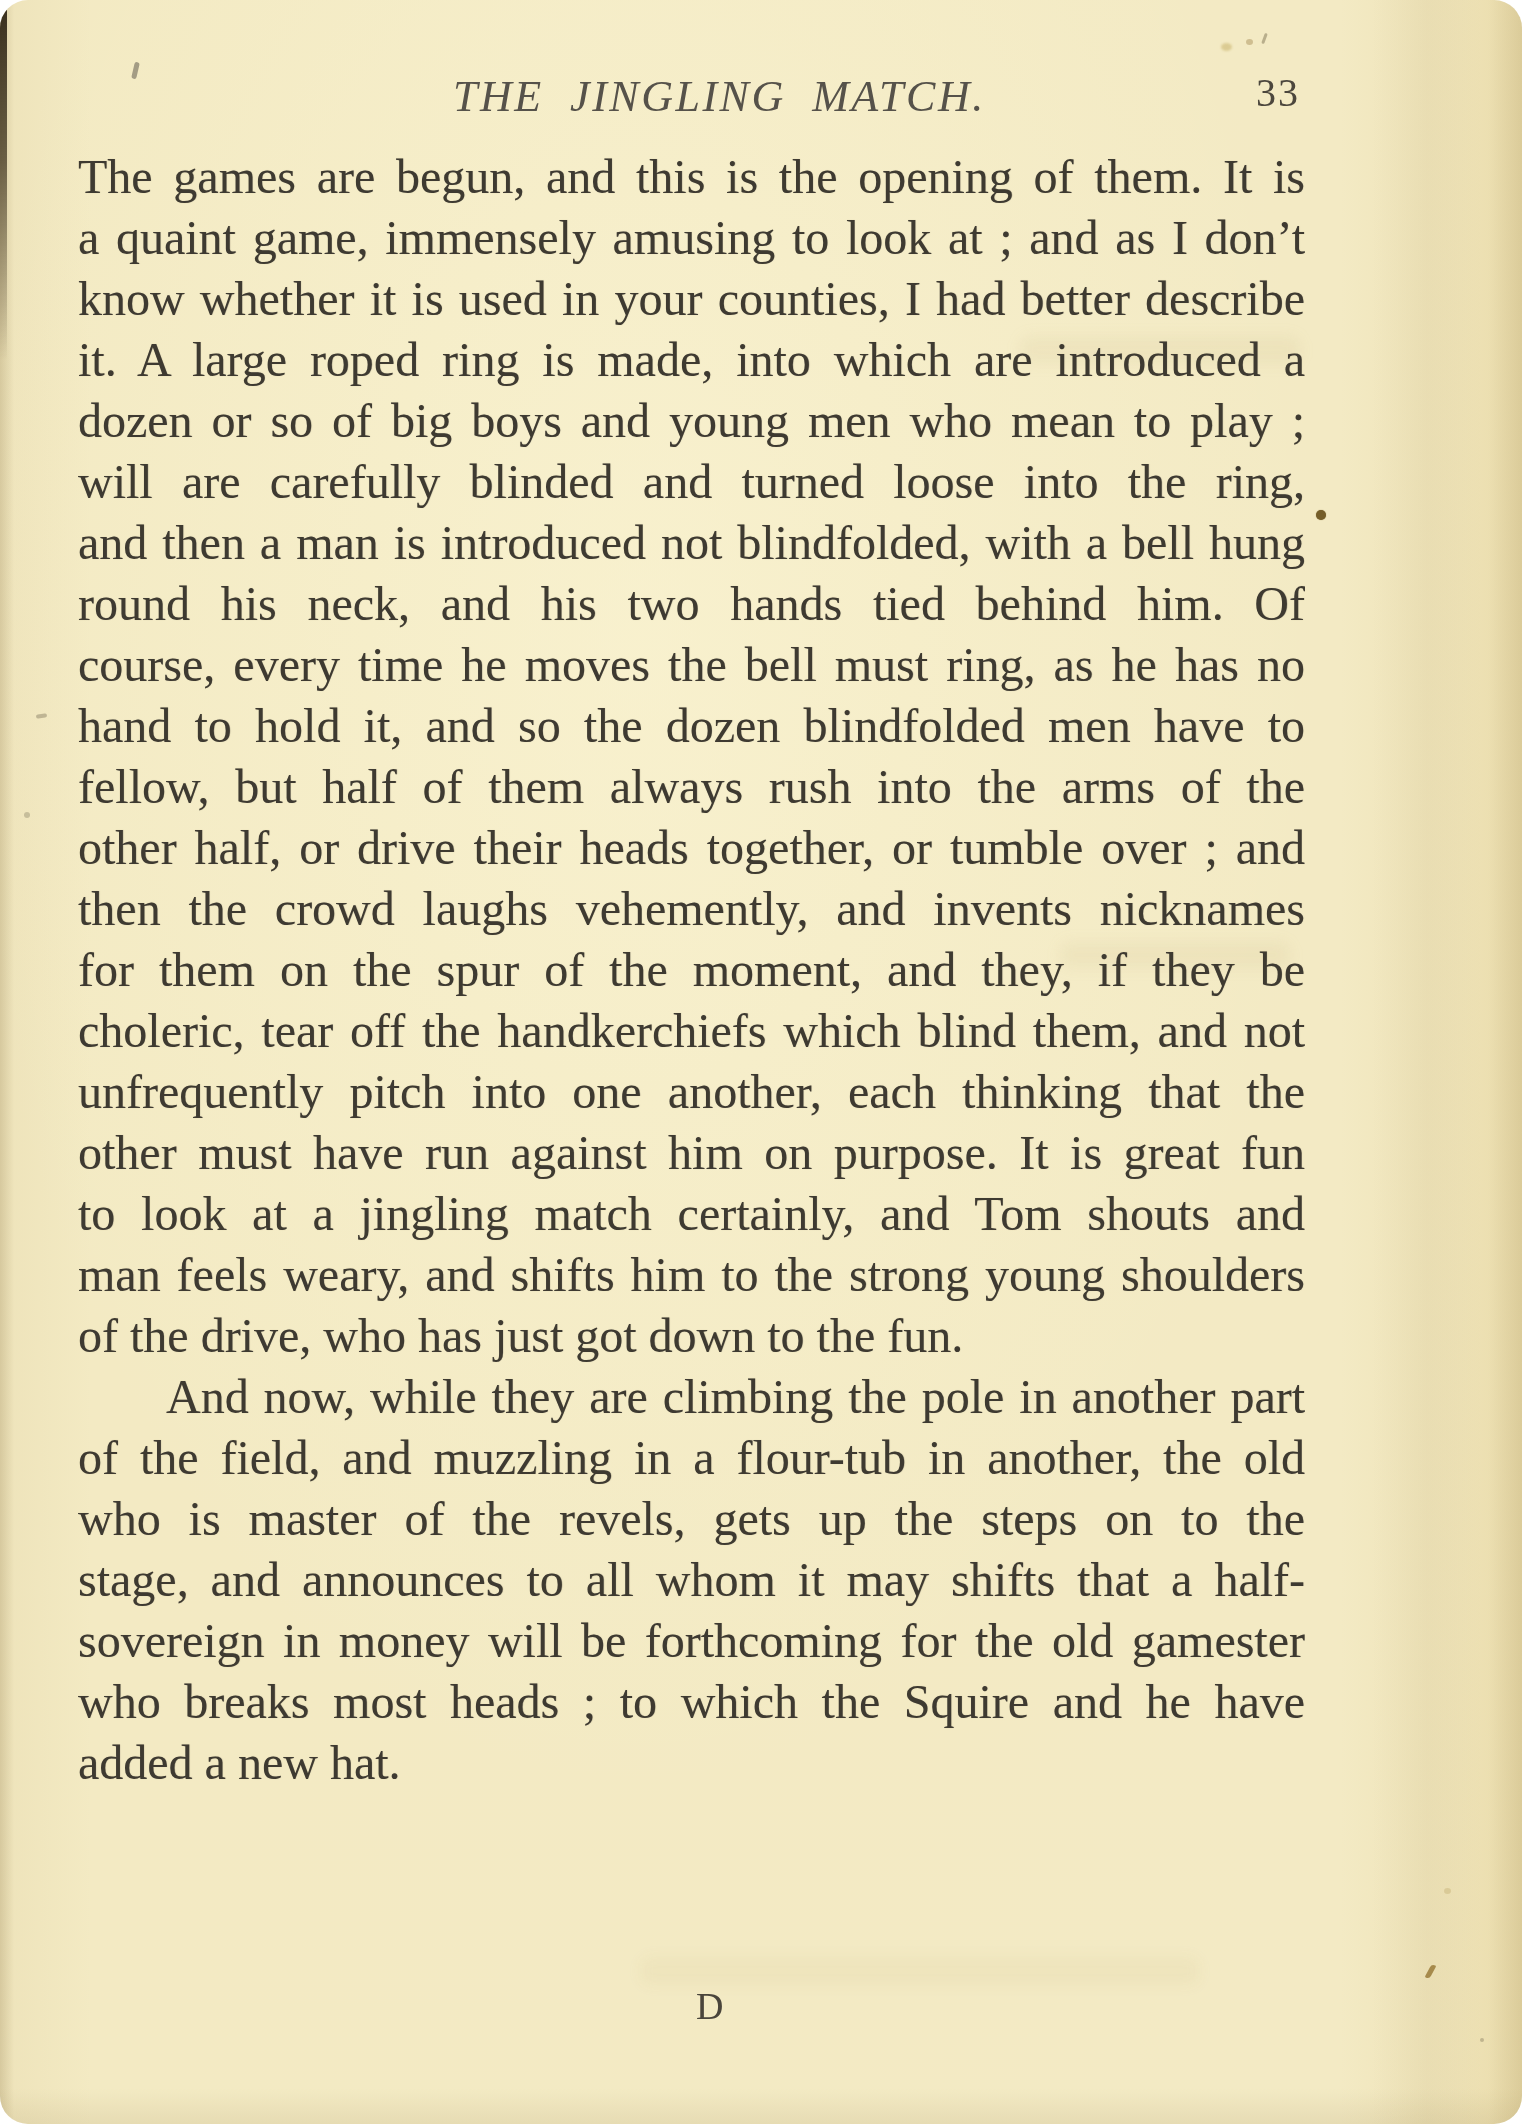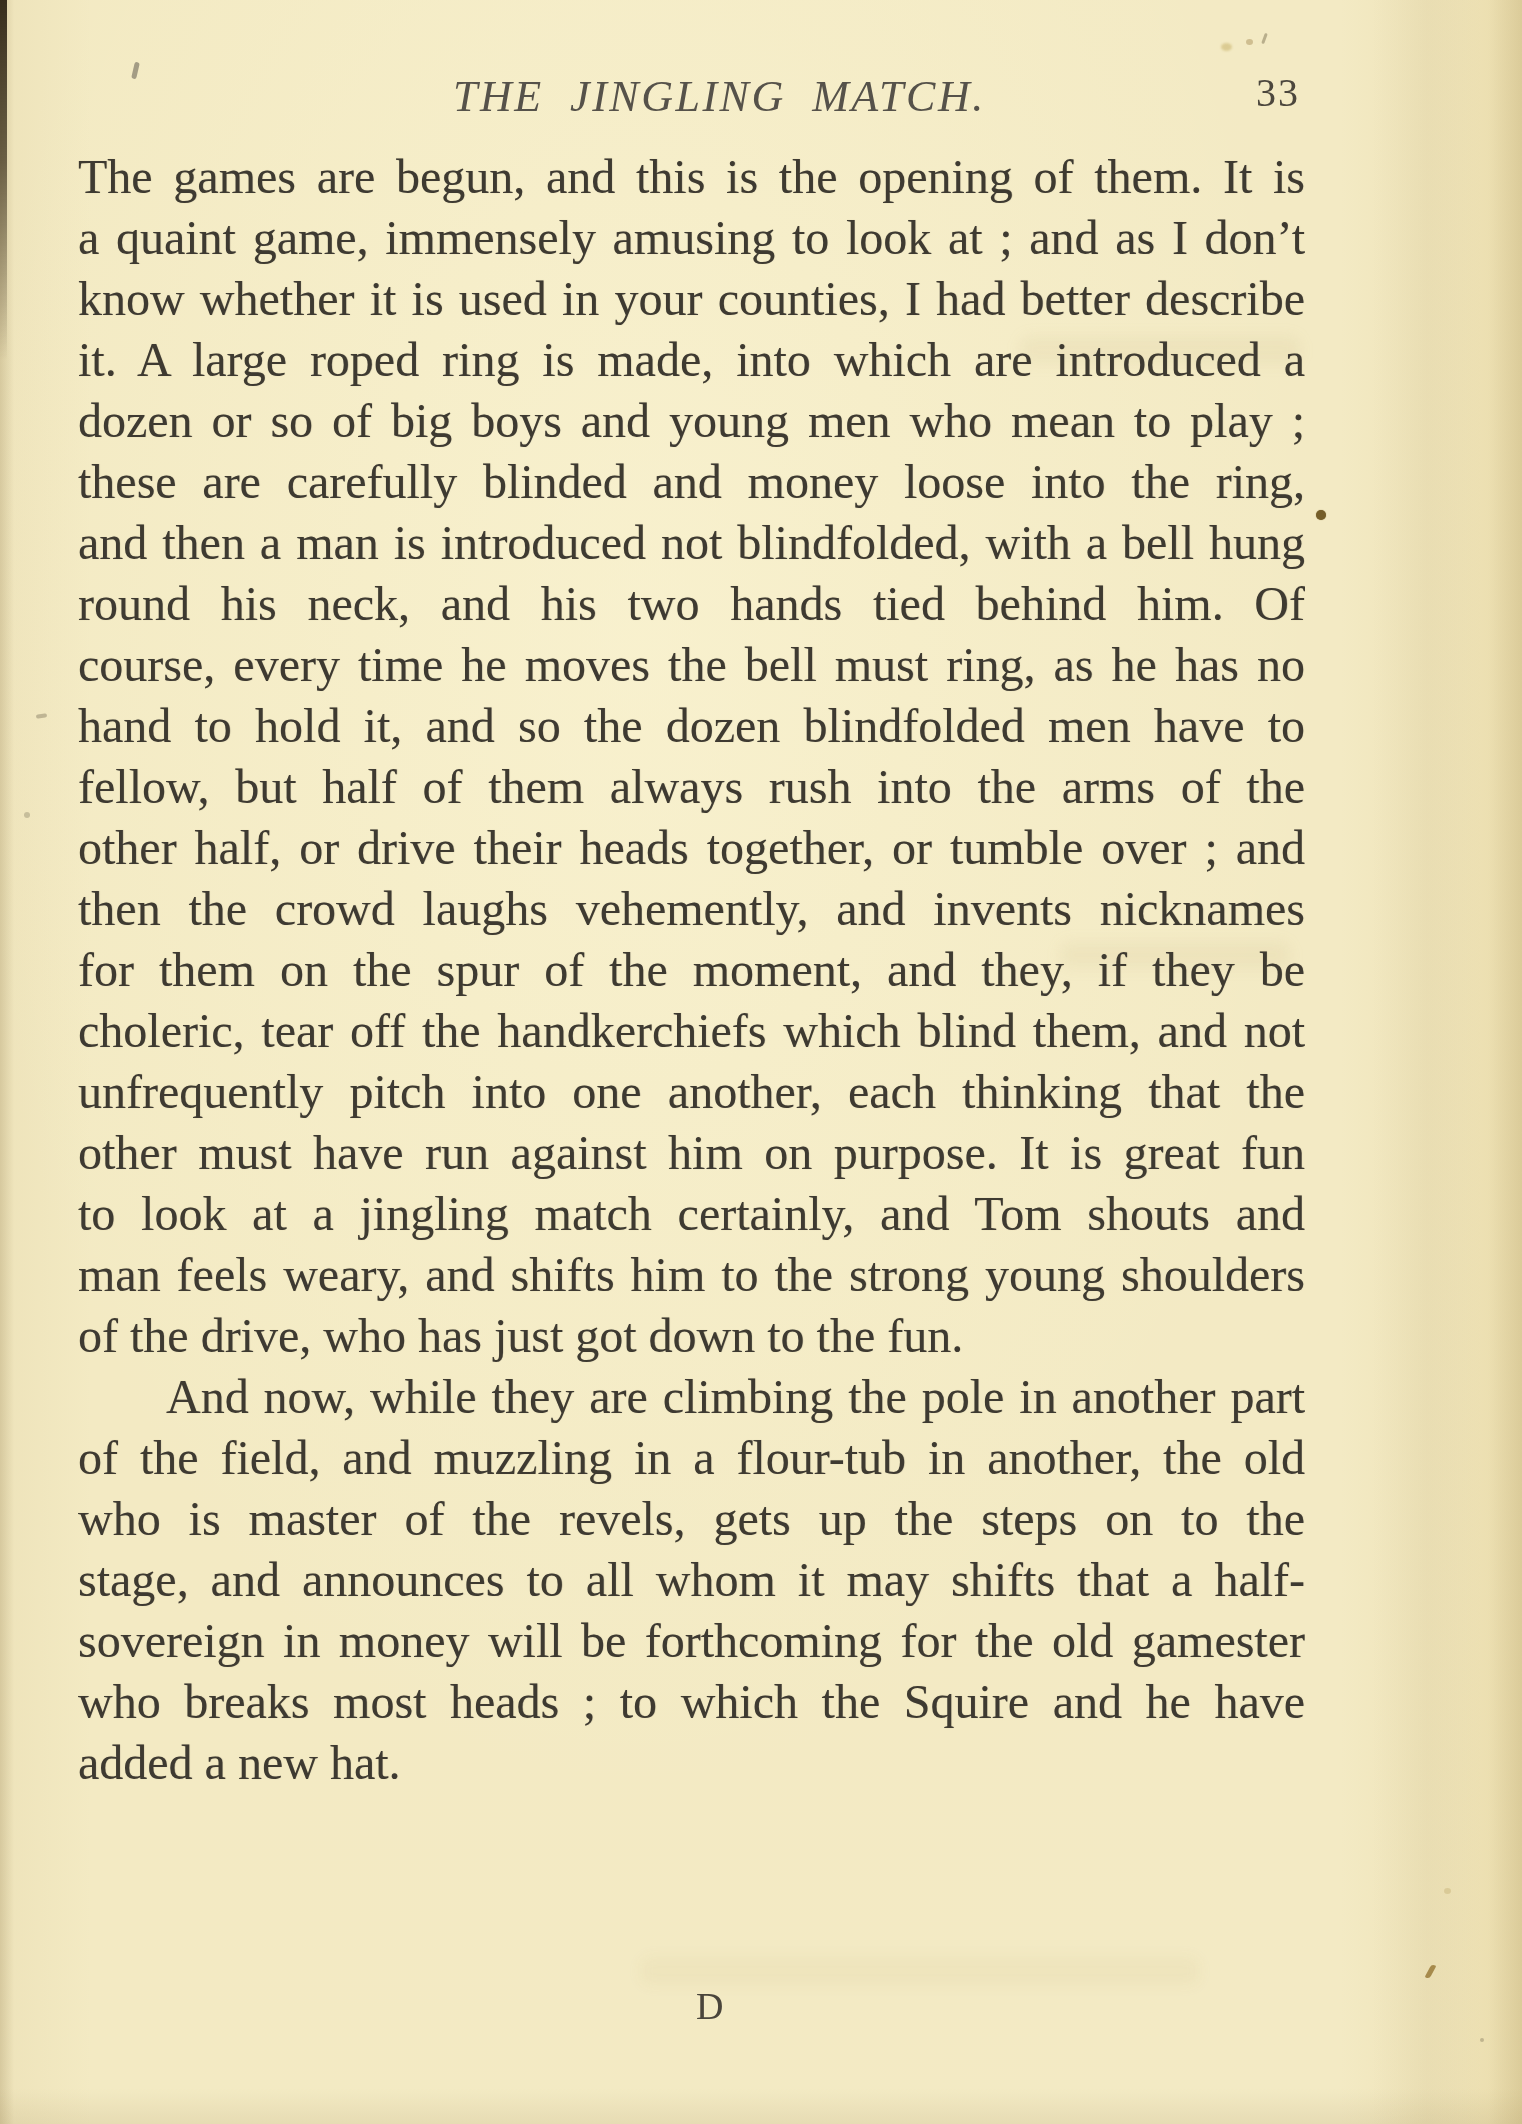--- a/index.html
+++ b/index.html
@@ -7,20 +7,21 @@
     position: relative;
     width: 1522px;
     height: 2124px;
     overflow: hidden;
     background:
       radial-gradient(ellipse at 42% 30%, rgba(252,246,214,0.55) 0%, rgba(252,246,214,0) 55%),
       linear-gradient(to right, #eee3ba 0%, #f3eac3 6%, #f3eac4 88%, #eee2b6 96%, #eadcab 100%),
       #f2e8c1;
     font-family: "Liberation Serif", "DejaVu Serif", serif;
     color: #3e3a31;
+    border-radius: 28px;
   }
   
   .header-title {
     position: absolute;
     left: 453px;
     top: 71px;
     font-style: italic;
     font-size: 44px;
     letter-spacing: 2.5px;
     word-spacing: 13px;
@@ -111,21 +112,21 @@
 
   <div class="header-title">THE JINGLING MATCH.</div>
   <div class="page-number">33</div>
 
   <div class="body-text">
       <div class="line j">The games are begun, and this is the opening of them. It is</div>
       <div class="line j">a quaint game, immensely amusing to look at ; and as I don’t</div>
       <div class="line j">know whether it is used in your counties, I had better describe</div>
       <div class="line j">it. A large roped ring is made, into which are introduced a</div>
       <div class="line j">dozen or so of big boys and young men who mean to play ;</div>
-      <div class="line j">these are carefully blinded and money loose into the ring,</div>
+      <div class="line j">will are carefully blinded and turned loose into the ring,</div>
       <div class="line j">and then a man is introduced not blindfolded, with a bell hung</div>
       <div class="line j">round his neck, and his two hands tied behind him. Of</div>
       <div class="line j">course, every time he moves the bell must ring, as he has no</div>
       <div class="line j">hand to hold it, and so the dozen blindfolded men have to</div>
       <div class="line j">fellow, but half of them always rush into the arms of the</div>
       <div class="line j">other half, or drive their heads together, or tumble over ; and</div>
       <div class="line j">then the crowd laughs vehemently, and invents nicknames</div>
       <div class="line j">for them on the spur of the moment, and they, if they be</div>
       <div class="line j">choleric, tear off the handkerchiefs which blind them, and not</div>
       <div class="line j">unfrequently pitch into one another, each thinking that the</div>

